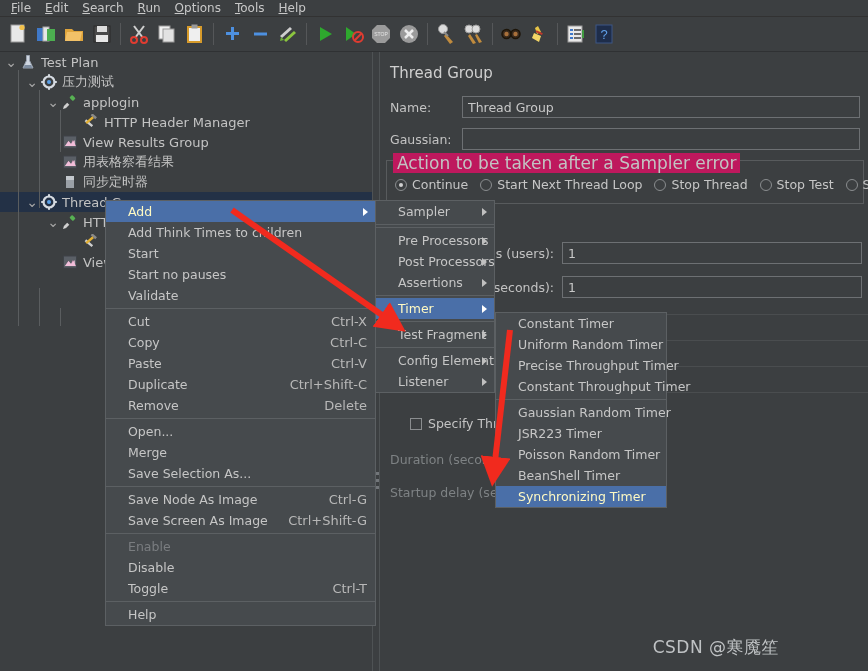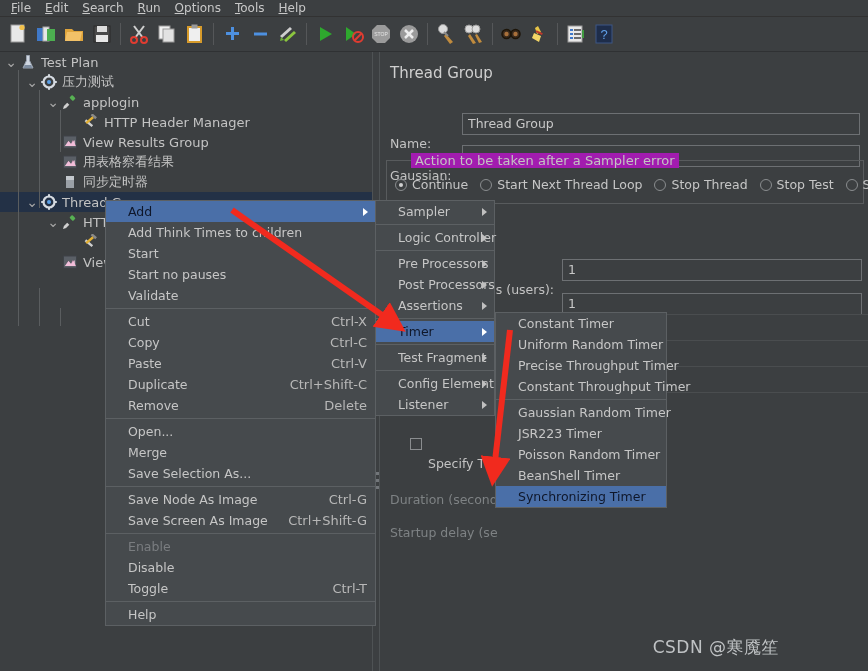--- a/index.html
+++ b/index.html
@@ -70,31 +70,31 @@
 
   
   .rightpanel {
     position: absolute; left: 380px; top: 52px; width: 488px; height: 619px;
     background: #3c3f41; overflow: hidden;
   }
   .panel-title {
     position: absolute; left: 10px; top: 12px; font-size: 15px; color: #cfcfcf;
   }
   .frow { position: absolute; display: flex; align-items: center; }
-  .flabel { font-size: 12.5px; color: #c3c3c3; margin-top: 40px; }
+  .flabel { font-size: 12.5px; color: #c3c3c3; }
   .finput {
     background: #3c3f41; border: 1px solid #6d7073; height: 22px;
     color: #c8c8c8; font-size: 12.5px; padding: 0 5px; display: flex; align-items: center;
   }
   .groupbox {
     position: absolute; border: 1px solid #585b5d; border-radius: 0;
   }
   .group-legend {
-    position: absolute; background: #a21caf; padding: 0 4px; font-size: 13px;
-    color: #c3c3c3; top: -8px; left: 24px;
+    position: absolute; background: #be185d; padding: 0 4px; font-size: 17px;
+    color: #c3c3c3; top: -8px; left: 6px;
   }
   .radio-item { display: flex; align-items: center; margin-right: 12px; font-size: 12.5px; color: #c6c6c6; white-space: nowrap;}
   .radio {
     width: 12px; height: 12px; border: 1px solid #8a8d8f; border-radius: 50%;
     margin-right: 5px; position: relative; background: #3c3f41;
   }
   .radio.on::after {
     content: ""; position: absolute; left: 3px; top: 3px; width: 4px; height: 4px;
     border-radius: 50%; background: #d0d0d0;
   }
@@ -106,21 +106,21 @@
 
   
   .menu {
     position: absolute; background: #464a4d; border: 1px solid #5c6063;
     padding: 0; z-index: 40; font-size: 12.5px;
   }
   .menu-item {
     height: 21px; display: flex; align-items: center; padding: 0 8px 0 22px;
     color: #c6c6c6; white-space: nowrap; position: relative; cursor: default;
   }
-  .menu-item.sel { background: #4a6fa8; color: #0f172a; }
+  .menu-item.sel { background: #4a6fa8; color: #fef9c3; }
   .menu-item.disabled { color: #7a7d80; }
   .menu-item .sc { position: absolute; right: 8px; color: #b8b8b8; font-size: 13px; }
   .menu-item .arrow {
     position: absolute; right: 7px; width: 0; height: 0;
     border-left: 5px solid #c0c0c0; border-top: 4px solid transparent; border-bottom: 4px solid transparent;
   }
   .menu-item.sel .arrow { border-left-color: #ffffff; }
   .menu-sep { height: 1px; background: #5c6063; margin: 2px 0; }
 
   #ctxmenu { left: 105px; top: 200px; width: 271px; }
@@ -582,24 +582,20 @@
         <span>Help</span>
       </div>
     </div>
 
   <div class="menu" id="submenu">
       <div class="menu-item">
         <span>Sampler</span>
         <span class="arrow"></span>
       </div>
       <div class="menu-sep"></div>
-      <div class="menu-item">
-        <span>Logic Controller</span>
-        <span class="arrow"></span>
-      </div>
       <div class="menu-sep"></div>
       <div class="menu-item">
         <span>Pre Processors</span>
         <span class="arrow"></span>
       </div>
       <div class="menu-item">
         <span>Post Processors</span>
         <span class="arrow"></span>
       </div>
       <div class="menu-item">

